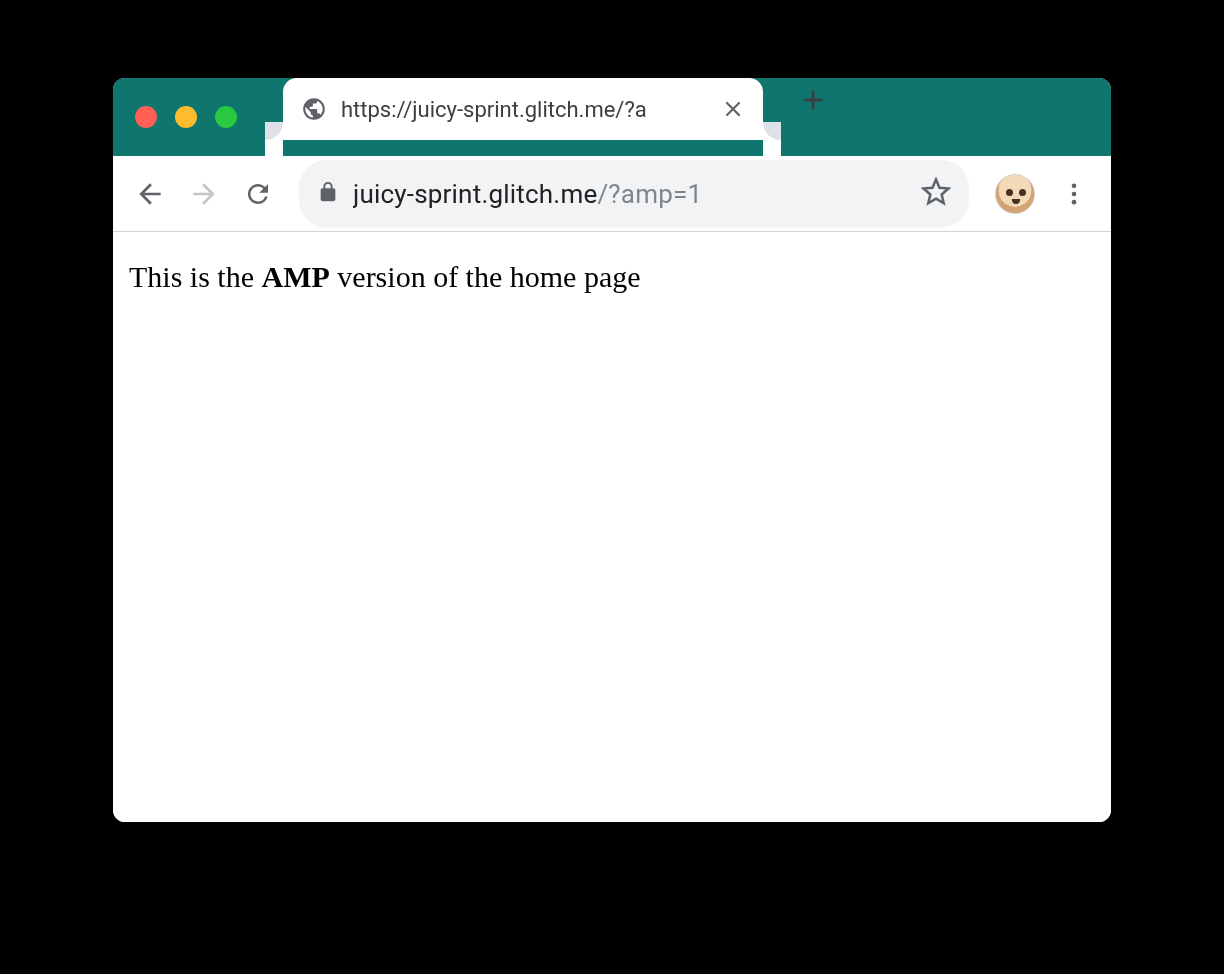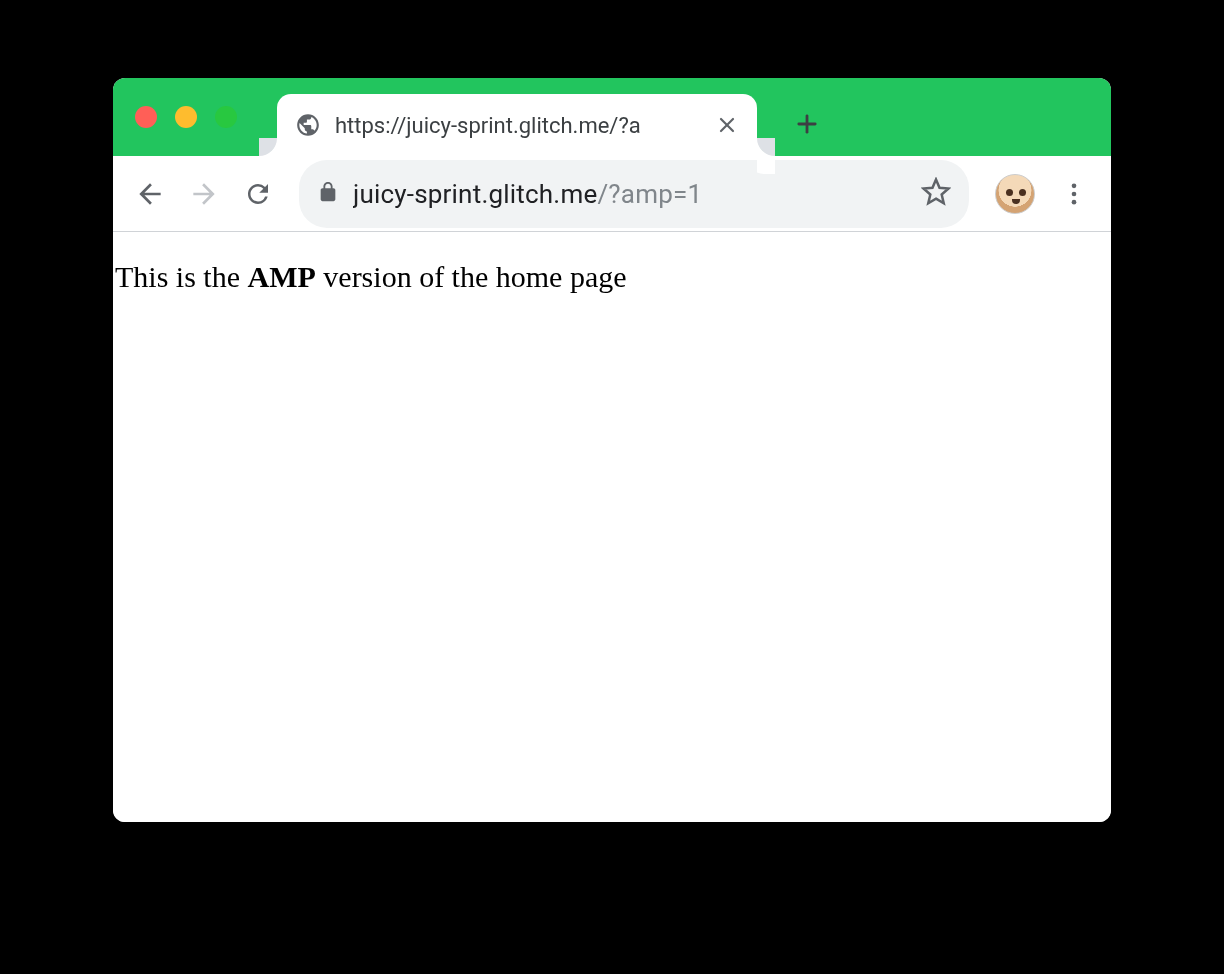--- a/index.html
+++ b/index.html
@@ -18,24 +18,23 @@
       height: 744px;
       background: #fff;
       border-radius: 12px;
       overflow: hidden;
       box-shadow: 0 20px 60px rgba(0,0,0,0.5);
       display: flex;
       flex-direction: column;
     }
     .tab-strip {
       height: 78px;
-      background: #22c55e;
-      display: flex;
-      align-items: flex-end;
-      padding-left: 16px;
+      background: #0f766e;
+      display: flex;
+      padding-left: 22px;
       position: relative;
     }
     .traffic-lights {
       position: absolute;
       top: 28px;
       left: 22px;
       display: flex;
       gap: 18px;
     }
     .tl {
@@ -194,21 +193,21 @@
     }
     .viewport {
       flex: 1;
       background: #fff;
       padding: 28px 0 0 0;
       font-family: "Times New Roman", Times, serif;
     }
     .page-text {
       font-size: 30px;
       color: #000;
-      padding-left: 2px;
+      padding-left: 16px;
     }
     .page-text .bold { font-weight: bold; }
   </style>
 </head>
 <body>
 
 <div class="browser-window">
 
   <div class="tab-strip">
     <div class="traffic-lights">

